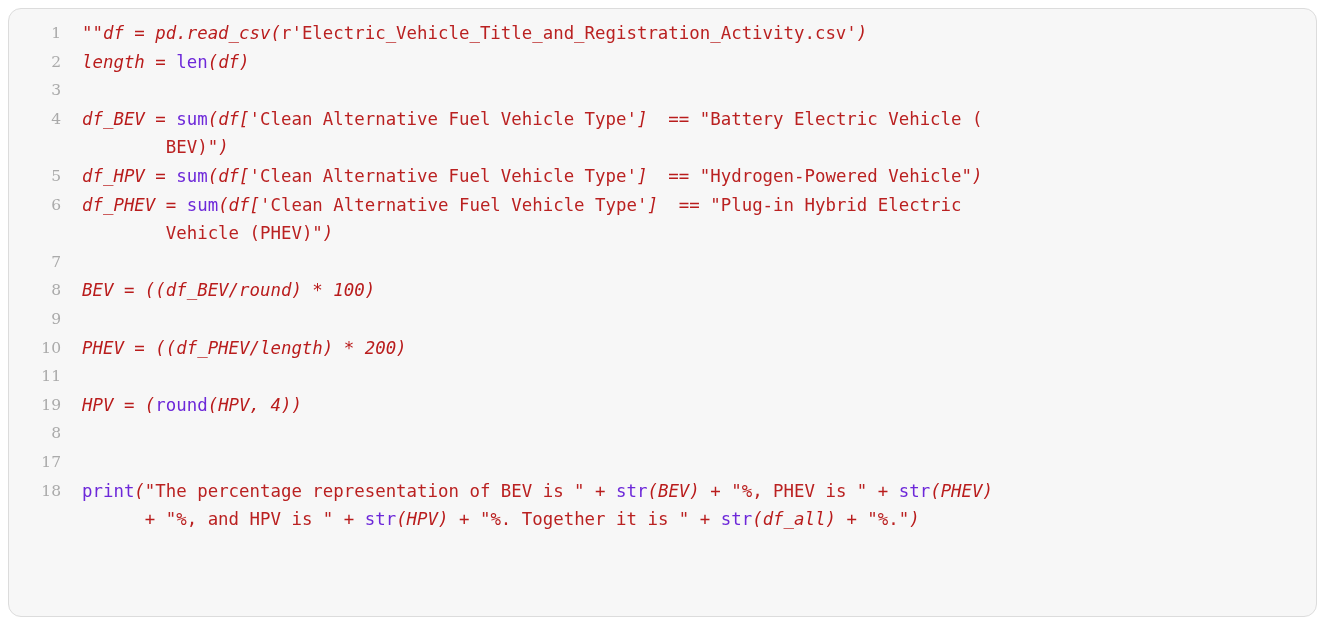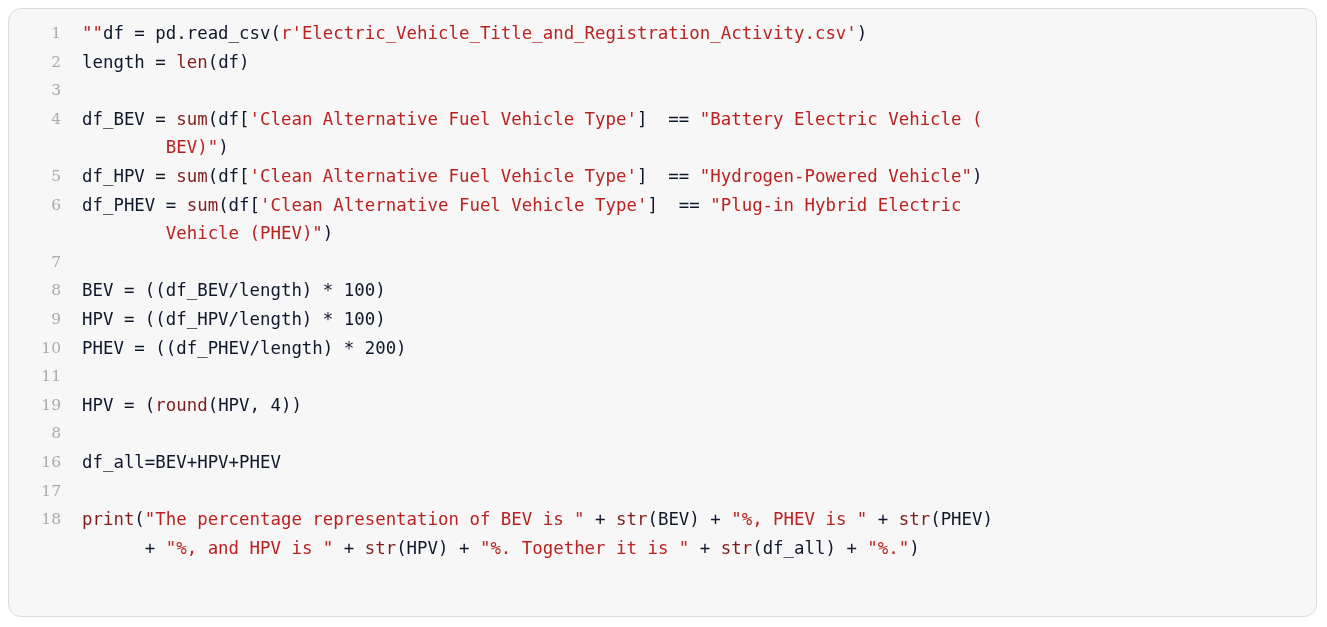--- a/index.html
+++ b/index.html
@@ -55,41 +55,40 @@
 
   .codetext {
     padding-left: 21px;
     font-family: "DejaVu Sans Mono", monospace;
     font-size: 17.4px;
     color: #000000;
     letter-spacing: 0px;
   }
 
   .tok-str  { color: #ba2121; }
-  .tok-fn   { color: #7f1d1d; }
-  .tok-plain{ color: #0f172a; }
+  .tok-fn   { color: #6d28d9; }
+  .tok-plain{ color: #b91c1c; font-style: italic; }
 </style>
 </head>
 <body>
 
 <div id="code-card">
   <div id="code-listing">
       <div class="code-row"><div class="lineno">1</div><div class="codetext"><span class="tok-str">""</span><span class="tok-plain">df = pd.read_csv(</span><span class="tok-str">r'Electric_Vehicle_Title_and_Registration_Activity.csv'</span><span class="tok-plain">)</span></div></div>
       <div class="code-row"><div class="lineno">2</div><div class="codetext"><span class="tok-plain">length = </span><span class="tok-fn">len</span><span class="tok-plain">(df)</span></div></div>
       <div class="code-row"><div class="lineno">3</div><div class="codetext"></div></div>
       <div class="code-row"><div class="lineno">4</div><div class="codetext"><span class="tok-plain">df_BEV = </span><span class="tok-fn">sum</span><span class="tok-plain">(df[</span><span class="tok-str">'Clean Alternative Fuel Vehicle Type'</span><span class="tok-plain">]  == </span><span class="tok-str">"Battery Electric Vehicle (</span></div></div>
       <div class="code-row"><div class="lineno"></div><div class="codetext"><span class="tok-plain">        </span><span class="tok-str">BEV)"</span><span class="tok-plain">)</span></div></div>
       <div class="code-row"><div class="lineno">5</div><div class="codetext"><span class="tok-plain">df_HPV = </span><span class="tok-fn">sum</span><span class="tok-plain">(df[</span><span class="tok-str">'Clean Alternative Fuel Vehicle Type'</span><span class="tok-plain">]  == </span><span class="tok-str">"Hydrogen-Powered Vehicle"</span><span class="tok-plain">)</span></div></div>
       <div class="code-row"><div class="lineno">6</div><div class="codetext"><span class="tok-plain">df_PHEV = </span><span class="tok-fn">sum</span><span class="tok-plain">(df[</span><span class="tok-str">'Clean Alternative Fuel Vehicle Type'</span><span class="tok-plain">]  == </span><span class="tok-str">"Plug-in Hybrid Electric</span></div></div>
       <div class="code-row"><div class="lineno"></div><div class="codetext"><span class="tok-plain">        </span><span class="tok-str">Vehicle (PHEV)"</span><span class="tok-plain">)</span></div></div>
       <div class="code-row"><div class="lineno">7</div><div class="codetext"></div></div>
-      <div class="code-row"><div class="lineno">8</div><div class="codetext"><span class="tok-plain">BEV = ((df_BEV/length) * 100)</span></div></div>
-      <div class="code-row"><div class="lineno">9</div><div class="codetext"><span class="tok-plain">HPV = ((df_HPV/length) * 100)</span></div></div>
+      <div class="code-row"><div class="lineno">8</div><div class="codetext"><span class="tok-plain">BEV = ((df_BEV/round) * 100)</span></div></div>
+      <div class="code-row"><div class="lineno">9</div></div>
       <div class="code-row"><div class="lineno">10</div><div class="codetext"><span class="tok-plain">PHEV = ((df_PHEV/length) * 200)</span></div></div>
       <div class="code-row"><div class="lineno">11</div><div class="codetext"></div></div>
       <div class="code-row"><div class="lineno">19</div><div class="codetext"><span class="tok-plain">HPV = (</span><span class="tok-fn">round</span><span class="tok-plain">(HPV, 4))</span></div></div>
       <div class="code-row"><div class="lineno">8</div><div class="codetext"></div></div>
-      <div class="code-row"><div class="lineno">16</div><div class="codetext"><span class="tok-plain">df_all=BEV+HPV+PHEV</span></div></div>
       <div class="code-row"><div class="lineno">17</div><div class="codetext"></div></div>
       <div class="code-row"><div class="lineno">18</div><div class="codetext"><span class="tok-fn">print</span><span class="tok-plain">(</span><span class="tok-str">"The percentage representation of BEV is "</span><span class="tok-plain"> + </span><span class="tok-fn">str</span><span class="tok-plain">(BEV) + </span><span class="tok-str">"%, PHEV is "</span><span class="tok-plain"> + </span><span class="tok-fn">str</span><span class="tok-plain">(PHEV)</span></div></div>
       <div class="code-row"><div class="lineno"></div><div class="codetext"><span class="tok-plain">      + </span><span class="tok-str">"%, and HPV is "</span><span class="tok-plain"> + </span><span class="tok-fn">str</span><span class="tok-plain">(HPV) + </span><span class="tok-str">"%. Together it is "</span><span class="tok-plain"> + </span><span class="tok-fn">str</span><span class="tok-plain">(df_all) + </span><span class="tok-str">"%."</span><span class="tok-plain">)</span></div></div>
     </div>
 </div>
 
 </body></html>

